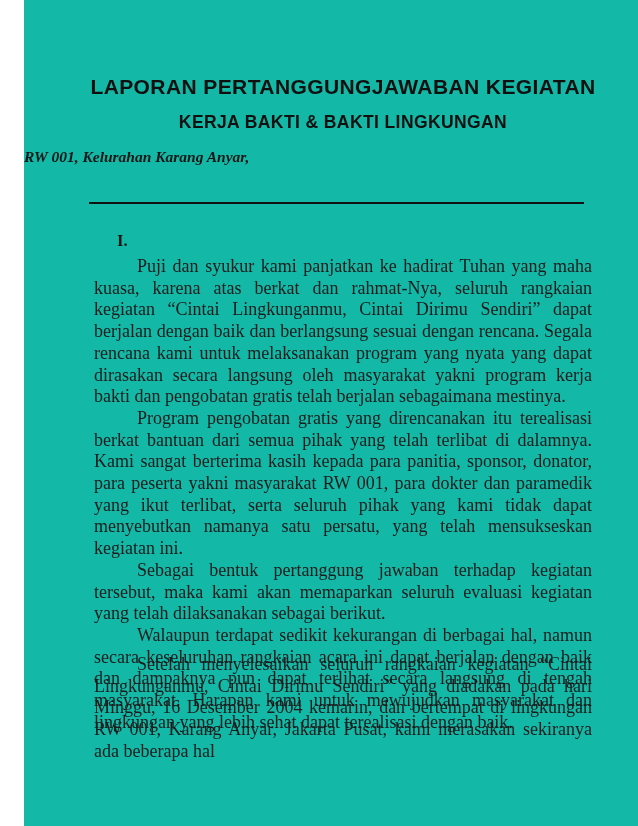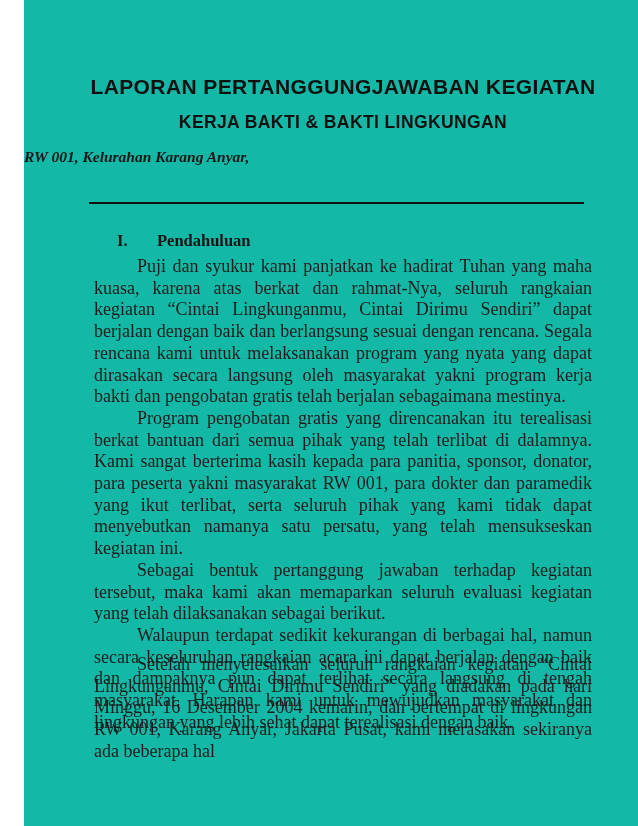--- a/index.html
+++ b/index.html
@@ -84,21 +84,20 @@
 
   <div class="doc-title-2">KERJA BAKTI &amp; BAKTI LINGKUNGAN</div>
 
   <div class="doc-sub doc-sub-1">RW 001, Kelurahan Karang Anyar,</div>
 
 
   <div class="rule"></div>
 
   <div class="sec-heading sec1-h">
     <span class="sec-num">I.</span>
-    <span class="sec-label">Pendahuluan</span>
   </div>
 
   <div class="sec-body sec1-b">
     <p>Puji dan syukur kami panjatkan ke hadirat Tuhan yang maha kuasa, karena atas berkat dan rahmat-Nya, seluruh rangkaian kegiatan “Cintai Lingkunganmu, Cintai Dirimu Sendiri” dapat berjalan dengan baik dan berlangsung sesuai dengan rencana. Segala rencana kami untuk melaksanakan program yang nyata yang dapat dirasakan secara langsung oleh masyarakat yakni program kerja bakti dan pengobatan gratis telah berjalan sebagaimana mestinya.</p>
     <p>Program pengobatan gratis yang direncanakan itu terealisasi berkat bantuan dari semua pihak yang telah terlibat di dalamnya. Kami sangat berterima kasih kepada para panitia, sponsor, donator, para peserta yakni masyarakat RW 001, para dokter dan paramedik yang ikut terlibat, serta seluruh pihak yang kami tidak dapat menyebutkan namanya satu persatu, yang telah mensukseskan kegiatan ini.</p>
     <p>Sebagai bentuk pertanggung jawaban terhadap kegiatan tersebut, maka kami akan memaparkan seluruh evaluasi kegiatan yang telah dilaksanakan sebagai berikut.</p>
     <p>Walaupun terdapat sedikit kekurangan di berbagai hal, namun secara keseluruhan rangkaian acara ini dapat berjalan dengan baik dan dampaknya pun dapat terlihat secara langsung di tengah masyarakat. Harapan kami untuk mewujudkan masyarakat dan lingkungan yang lebih sehat dapat terealisasi dengan baik.</p>
   </div>
 
 

